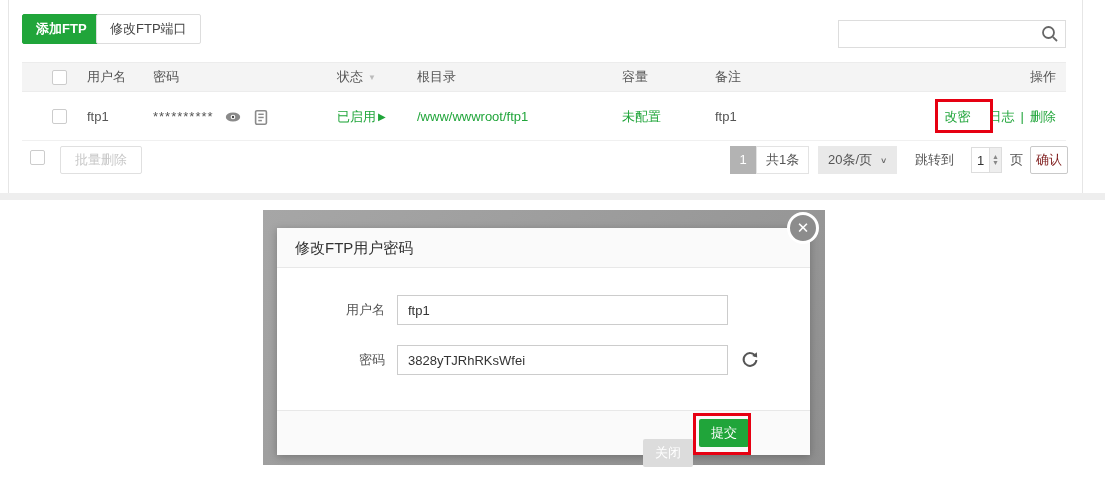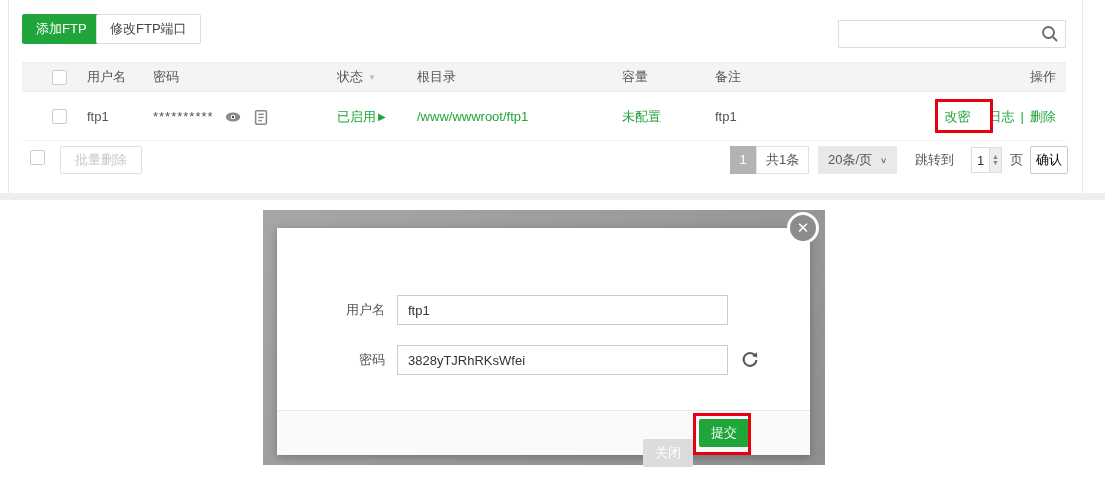--- a/index.html
+++ b/index.html
@@ -8,21 +8,21 @@
   .page { position: relative; width: 1105px; height: 477px; background:#fff; overflow: hidden; }
 
   
   .panel-edge { position:absolute; top:0; width:1px; height:193px; background:#e6e6e6; }
   .panel-edge.left { left:8px; }
   .panel-edge.right { left:1082px; }
   .bottom-strip { position:absolute; left:0; top:193px; width:1105px; height:7px; background:#eeeeee; }
 
   
   .btn-green { position:absolute; height:30px; background:#20a53a; color:#fff; font-size:13px;
-    border:1px solid #20a53a; border-radius:2px; padding:0 13px; line-height:28px; cursor:pointer; }
+    border:1px solid #20a53a; border-radius:2px; padding:0 13px; line-height:28px; cursor:pointer;font-weight:bold; }
   .btn-outline { position:absolute; height:30px; background:#fff; color:#444; font-size:13px;
     border:1px solid #ddd; border-radius:2px; padding:0 13px; line-height:28px; cursor:pointer; }
   #btn-add { left:22px; top:14px; }
   #btn-port { left:96px; top:14px; }
   .search-box { position:absolute; left:838px; top:20px; width:228px; height:28px; border:1px solid #ddd; background:#fff; }
   .search-box input { position:absolute; left:0; top:0; width:196px; height:26px; border:none; outline:none;
     padding:0 10px; font-size:13px; color:#333; font-family:inherit; }
   .search-box input::placeholder { color:#b8b8b8; }
   .search-box .sicon { position:absolute; right:6px; top:4px; width:18px; height:18px; cursor:pointer; }
 
@@ -57,21 +57,21 @@
   .pg-size { left:818px; background:#e9e9e9; line-height:28px; padding:0 10px; cursor:pointer; }
   .pg-size .chev { display:inline-block; margin-left:8px; color:#666; font-size:10px; transform:scaleY(0.8); }
   .pg-jumplbl { left:915px; line-height:28px; }
   .pg-input { left:971px; width:18px; height:26px; top:147px; border:1px solid #ddd; border-right:none;
     text-align:center; font-size:13px; color:#333; outline:none; font-family:inherit; }
   .pg-spin { left:989px; top:147px; width:13px; height:26px; background:#eee; border:1px solid #ddd;
     display:flex; flex-direction:column; align-items:center; justify-content:center; cursor:pointer; }
   .pg-spin span { font-size:7px; line-height:6px; color:#888; }
   .pg-unit { left:1010px; line-height:28px; }
   .btn-confirm { left:1030px; width:38px; height:28px; background:#fff; border:1px solid #c9c9c9; border-radius:2px;
-    text-align:center; line-height:26px; color:#000000; cursor:pointer; }
+    text-align:center; line-height:26px; color:#7f1d1d; cursor:pointer; }
 
   
   .backdrop { position:absolute; left:263px; top:210px; width:562px; height:255px;
     background:linear-gradient(135deg,#a6a6a6,#8f8f8f); }
   .dialog { position:absolute; left:14px; top:18px; width:533px; height:227px; background:#fff;
     box-shadow:0 2px 8px rgba(0,0,0,0.25); }
   .dlg-header { position:absolute; left:0; top:0; width:100%; height:40px; background:#fafafa;
     border-bottom:1px solid #e8e8e8; }
   .dlg-title { position:absolute; left:18px; top:0; line-height:40px; font-size:15px; color:#333; }
   .dlg-close { position:absolute; left:510px; top:-16px; width:32px; height:32px; border-radius:50%;
@@ -182,20 +182,23 @@
   <input class="pager pg-input" style="position: absolute;" value="1">
   <div class="pg-spin" style="position:absolute;">
     <span>▲</span>
     <span>▼</span>
   </div>
   <div class="pager pg-unit">页</div>
   <div class="pager btn-confirm">确认</div>
 
   <div class="backdrop">
     <div class="dialog">
+      <div class="dlg-header">
+        <div class="dlg-title">修改FTP用户密码</div>
+      </div>
       <div class="dlg-close">✕</div>
 
       <div class="form-row" style="top:67px;">
         <div class="flabel">用户名</div>
         <input type="text" value="ftp1" style="">
       </div>
 
       <div class="form-row" style="top:117px;">
         <div class="flabel">密码</div>
         <input type="text" value="3828yTJRhRKsWfei" style="">

